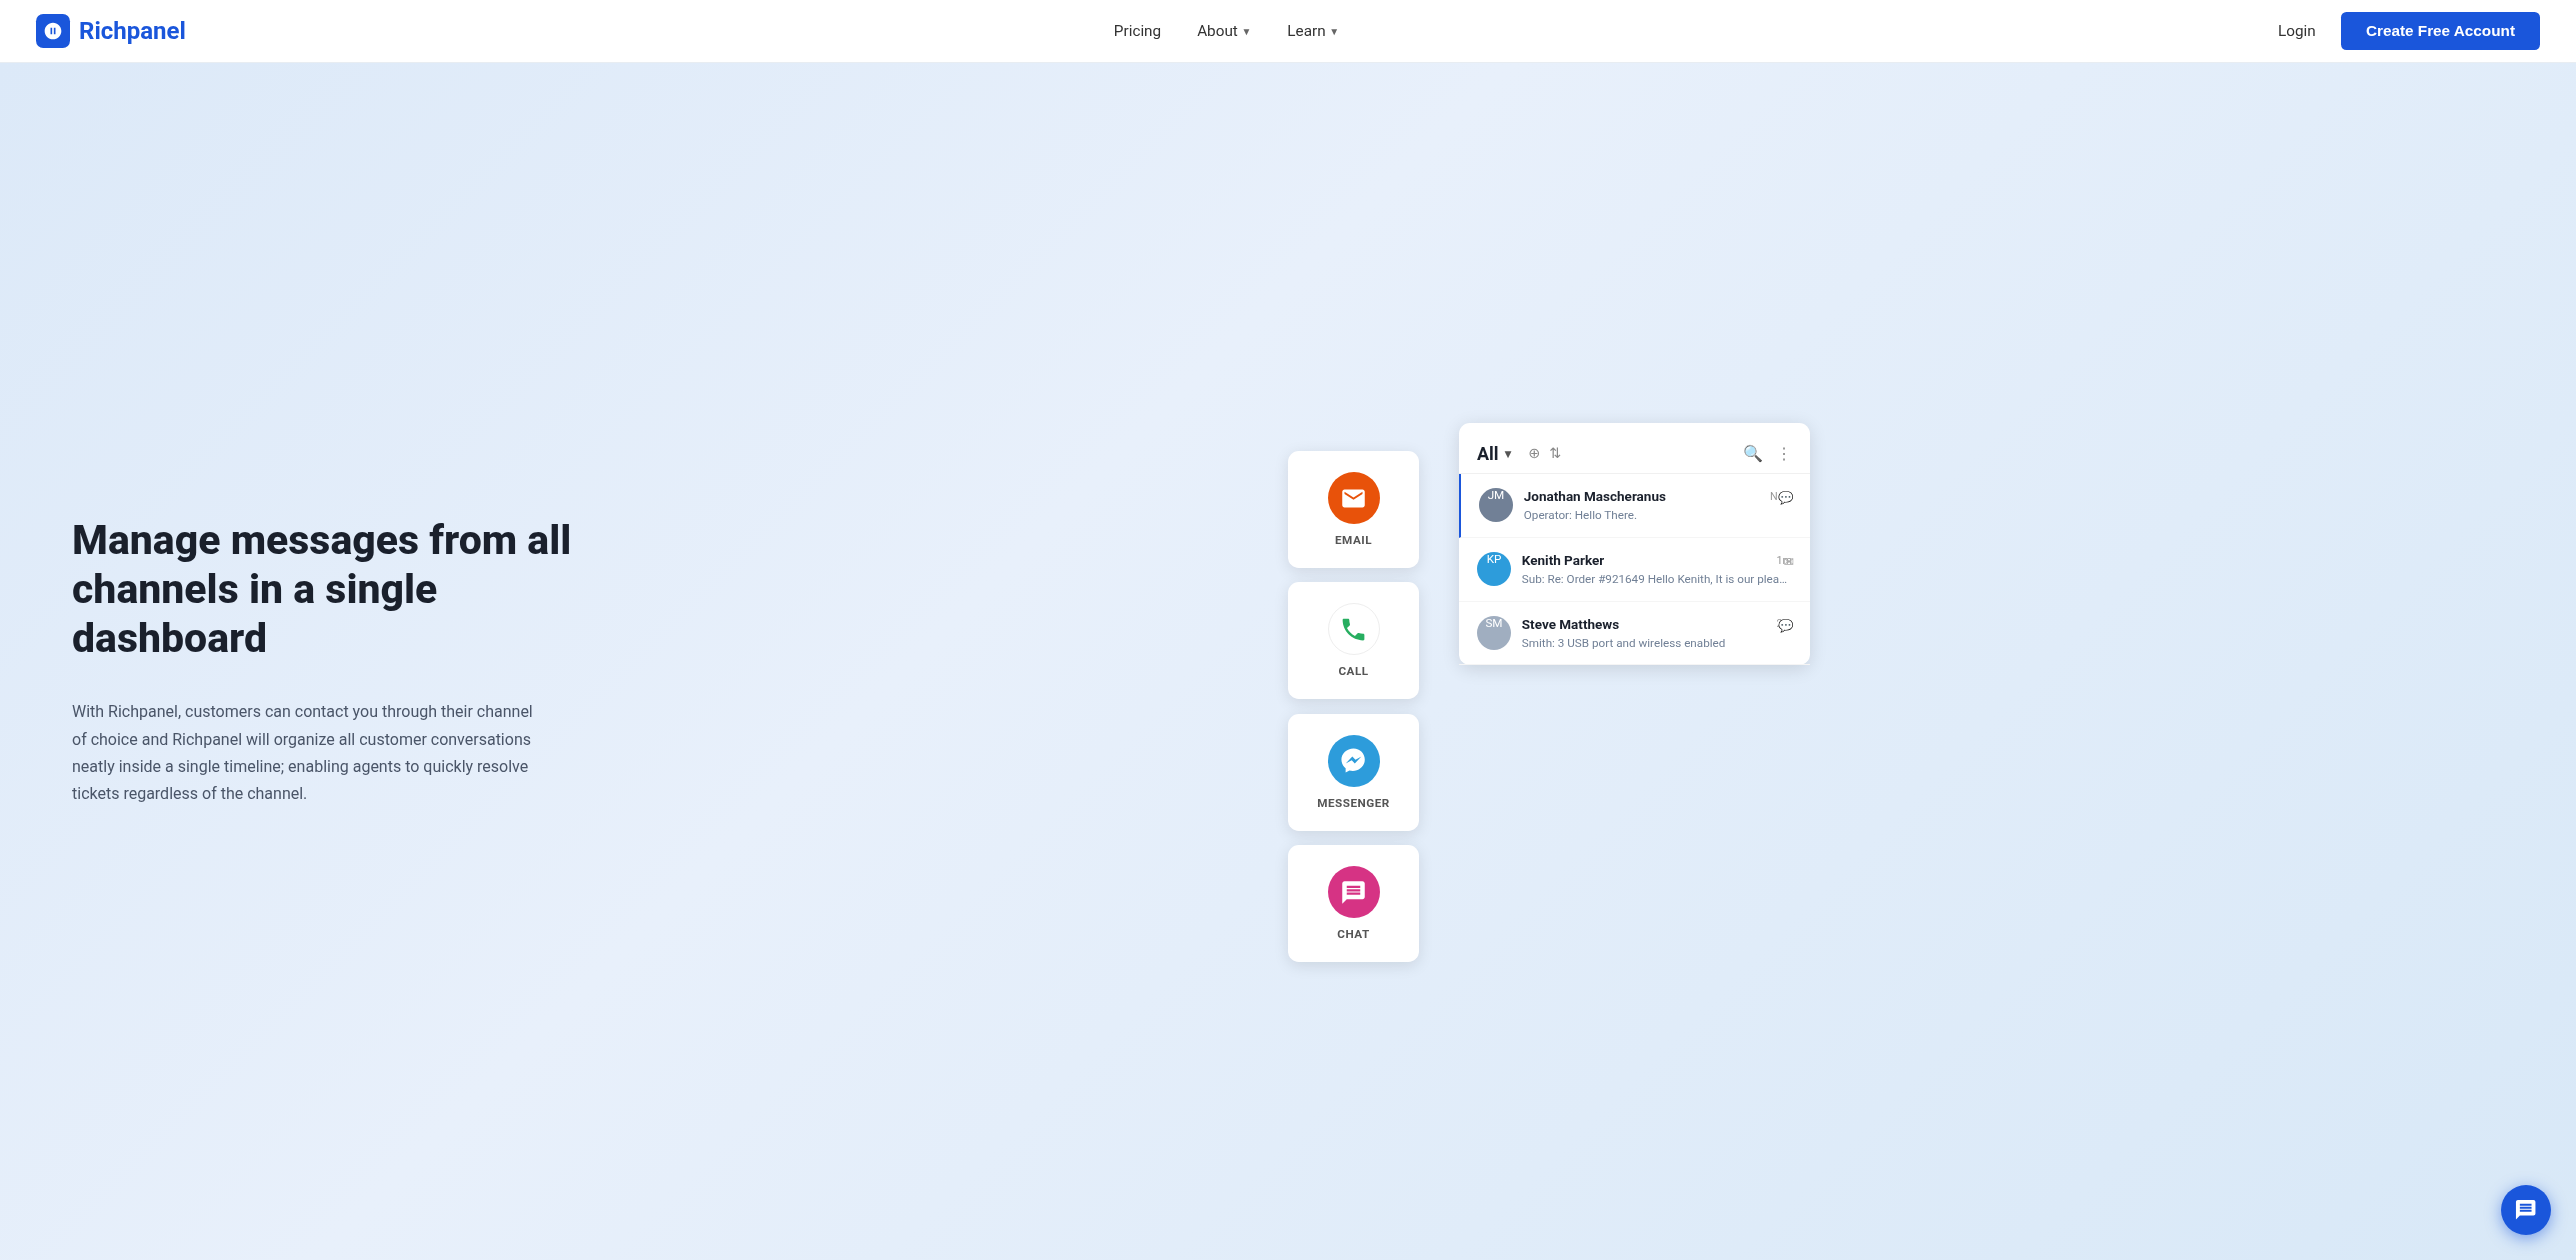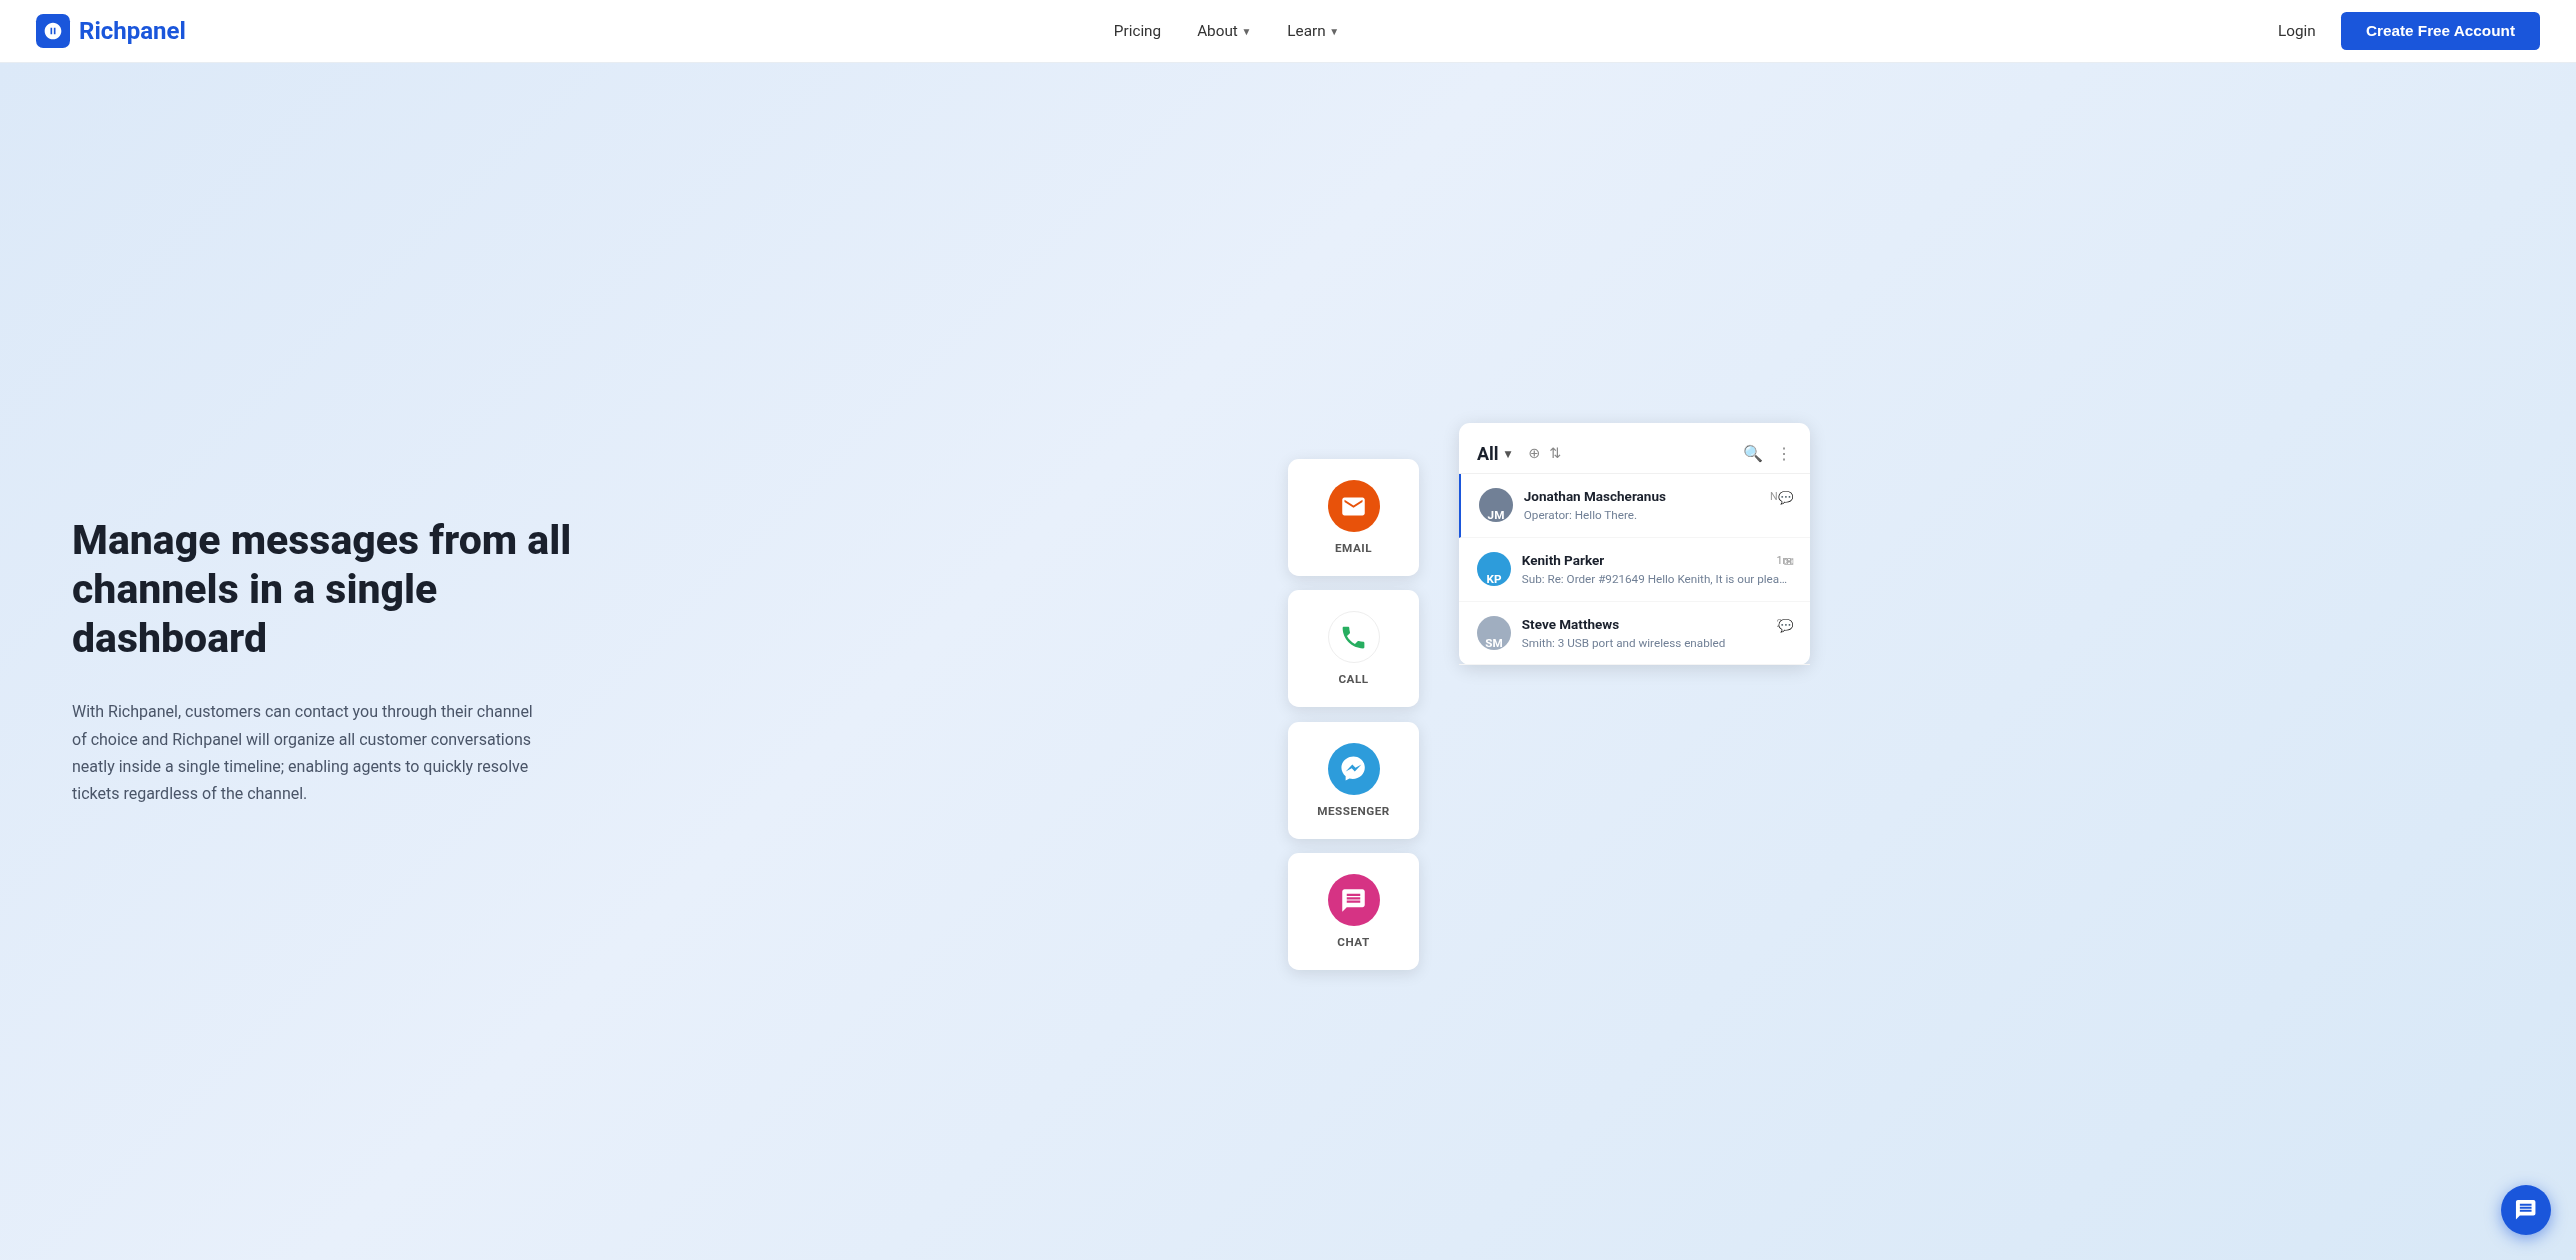--- a/index.html
+++ b/index.html
@@ -45,21 +45,21 @@
     .hero-desc { font-size: 16px; color: #4a5568; line-height: 1.7; max-width: 468px; }
     .hero-right { flex: 1; display: flex; justify-content: center; align-items: center; position: relative; }
 
     
     .dashboard-wrapper {
       position: relative; width: 522px; height: 477px;
     }
 
     
     .channels-panel {
-      position: absolute; left: 0; top: 36px;
+      position: absolute; left: 0; top: 28px;
       display: flex; flex-direction: column; gap: 14.4px;
     }
     .channel-card {
       background: #fff; border-radius: 10.8px;
       box-shadow: 0 3.6px 14.4px rgba(0,0,0,0.1);
       width: 131px; height: 117px;
       display: flex; flex-direction: column;
       align-items: center; justify-content: center; gap: 9px;
     }
     .channel-icon-circle {
@@ -95,22 +95,22 @@
 
     .conv-list { padding: 0; }
     .conv-item {
       display: flex; align-items: flex-start; gap: 10.8px;
       padding: 14.4px 18px; border-bottom: 0.9px solid #f5f5f5;
       position: relative;
     }
     .conv-item.active { border-left: 2.7px solid #1a56db; }
     .conv-avatar {
       width: 34px; height: 34px; border-radius: 50%;
-      display: flex; align-items: flex-end; justify-content: center;
-      font-size: 11.7px; font-weight: 700; color: #fff; flex-shrink: 0;
+      display: flex; align-items: flex-start; justify-content: center;
+      font-size: 11.7px; font-weight: 400; color: #fff; flex-shrink: 0;
     }
     .conv-avatar.jm { background: #718096; }
     .conv-avatar.kp { background: #2d9cdb; }
     .conv-avatar.sm { background: #a0aec0; }
     .conv-body { flex: 1; min-width: 0; }
     .conv-name-row { display: flex; align-items: center; justify-content: space-between; margin-bottom: 3.6px; }
     .conv-name { font-size: 13.5px; font-weight: 700; color: #1a202c; }
     .conv-time { font-size: 10.8px; color: #999; }
     .conv-preview { font-size: 11.7px; color: #718096; white-space: nowrap; overflow: hidden; text-overflow: ellipsis; }
     .conv-channel-icon { position: absolute; right: 18px; top: 16px; color: #aaa; font-size: 12.6px; }

